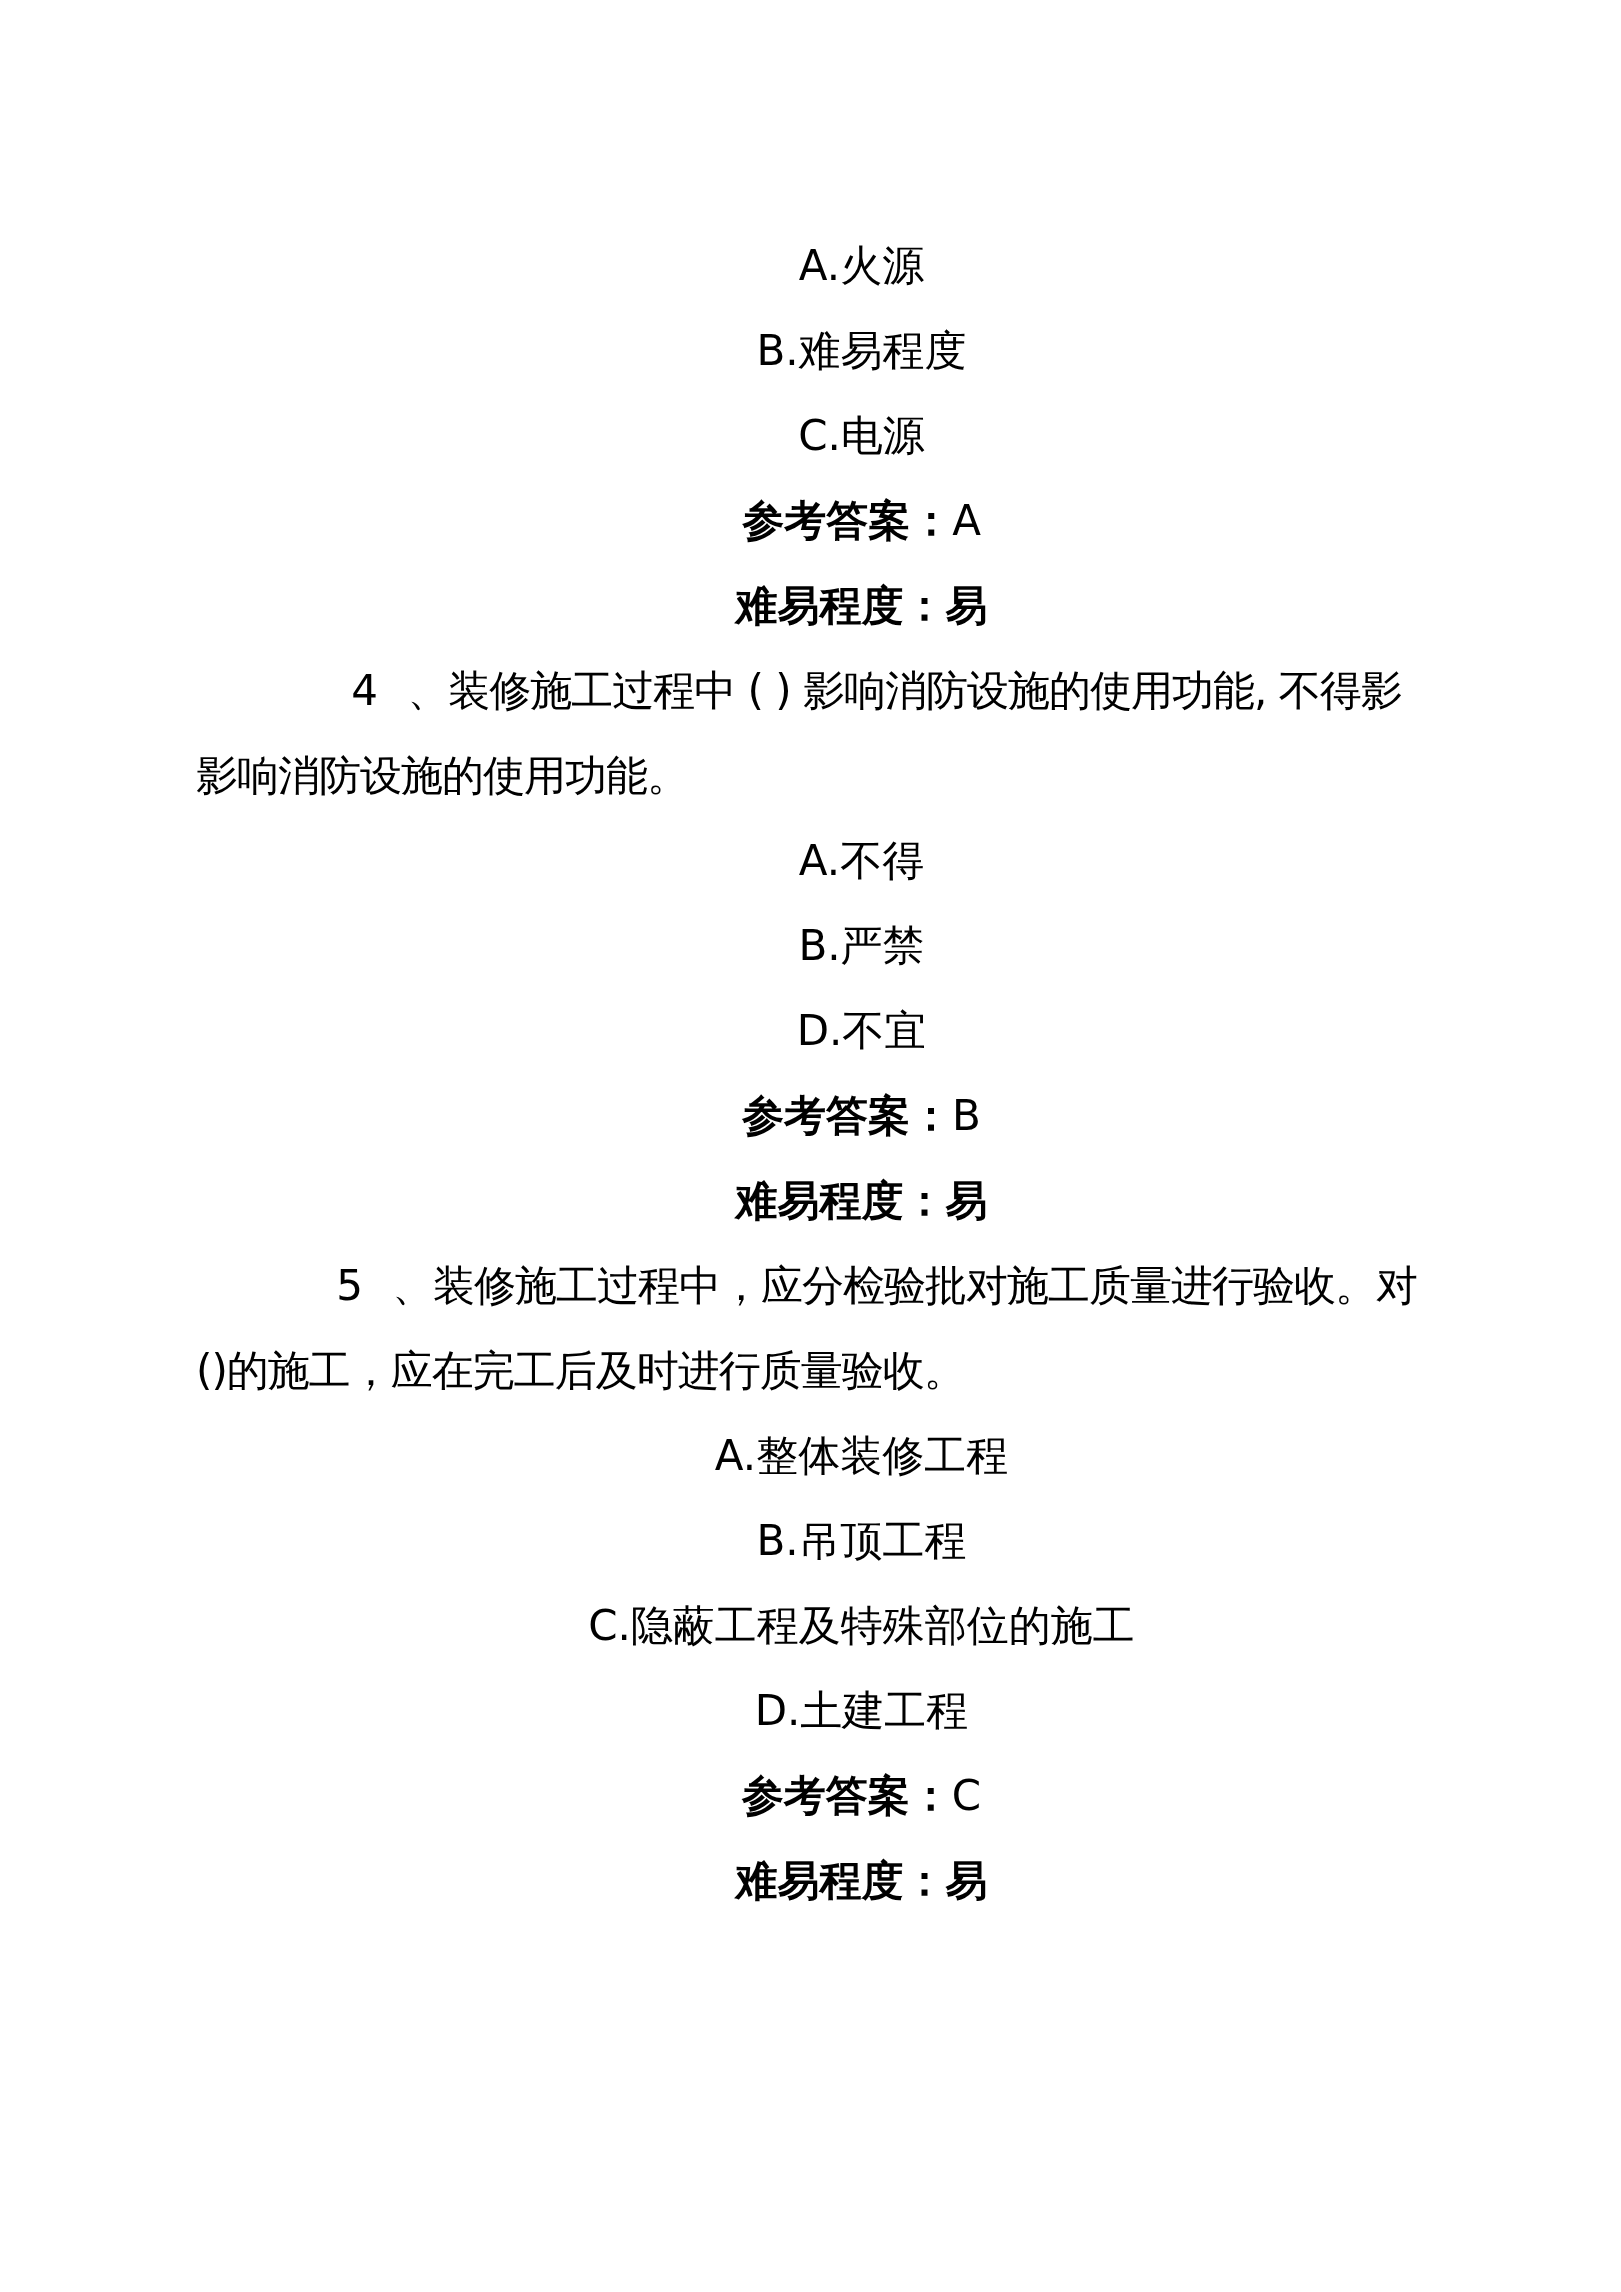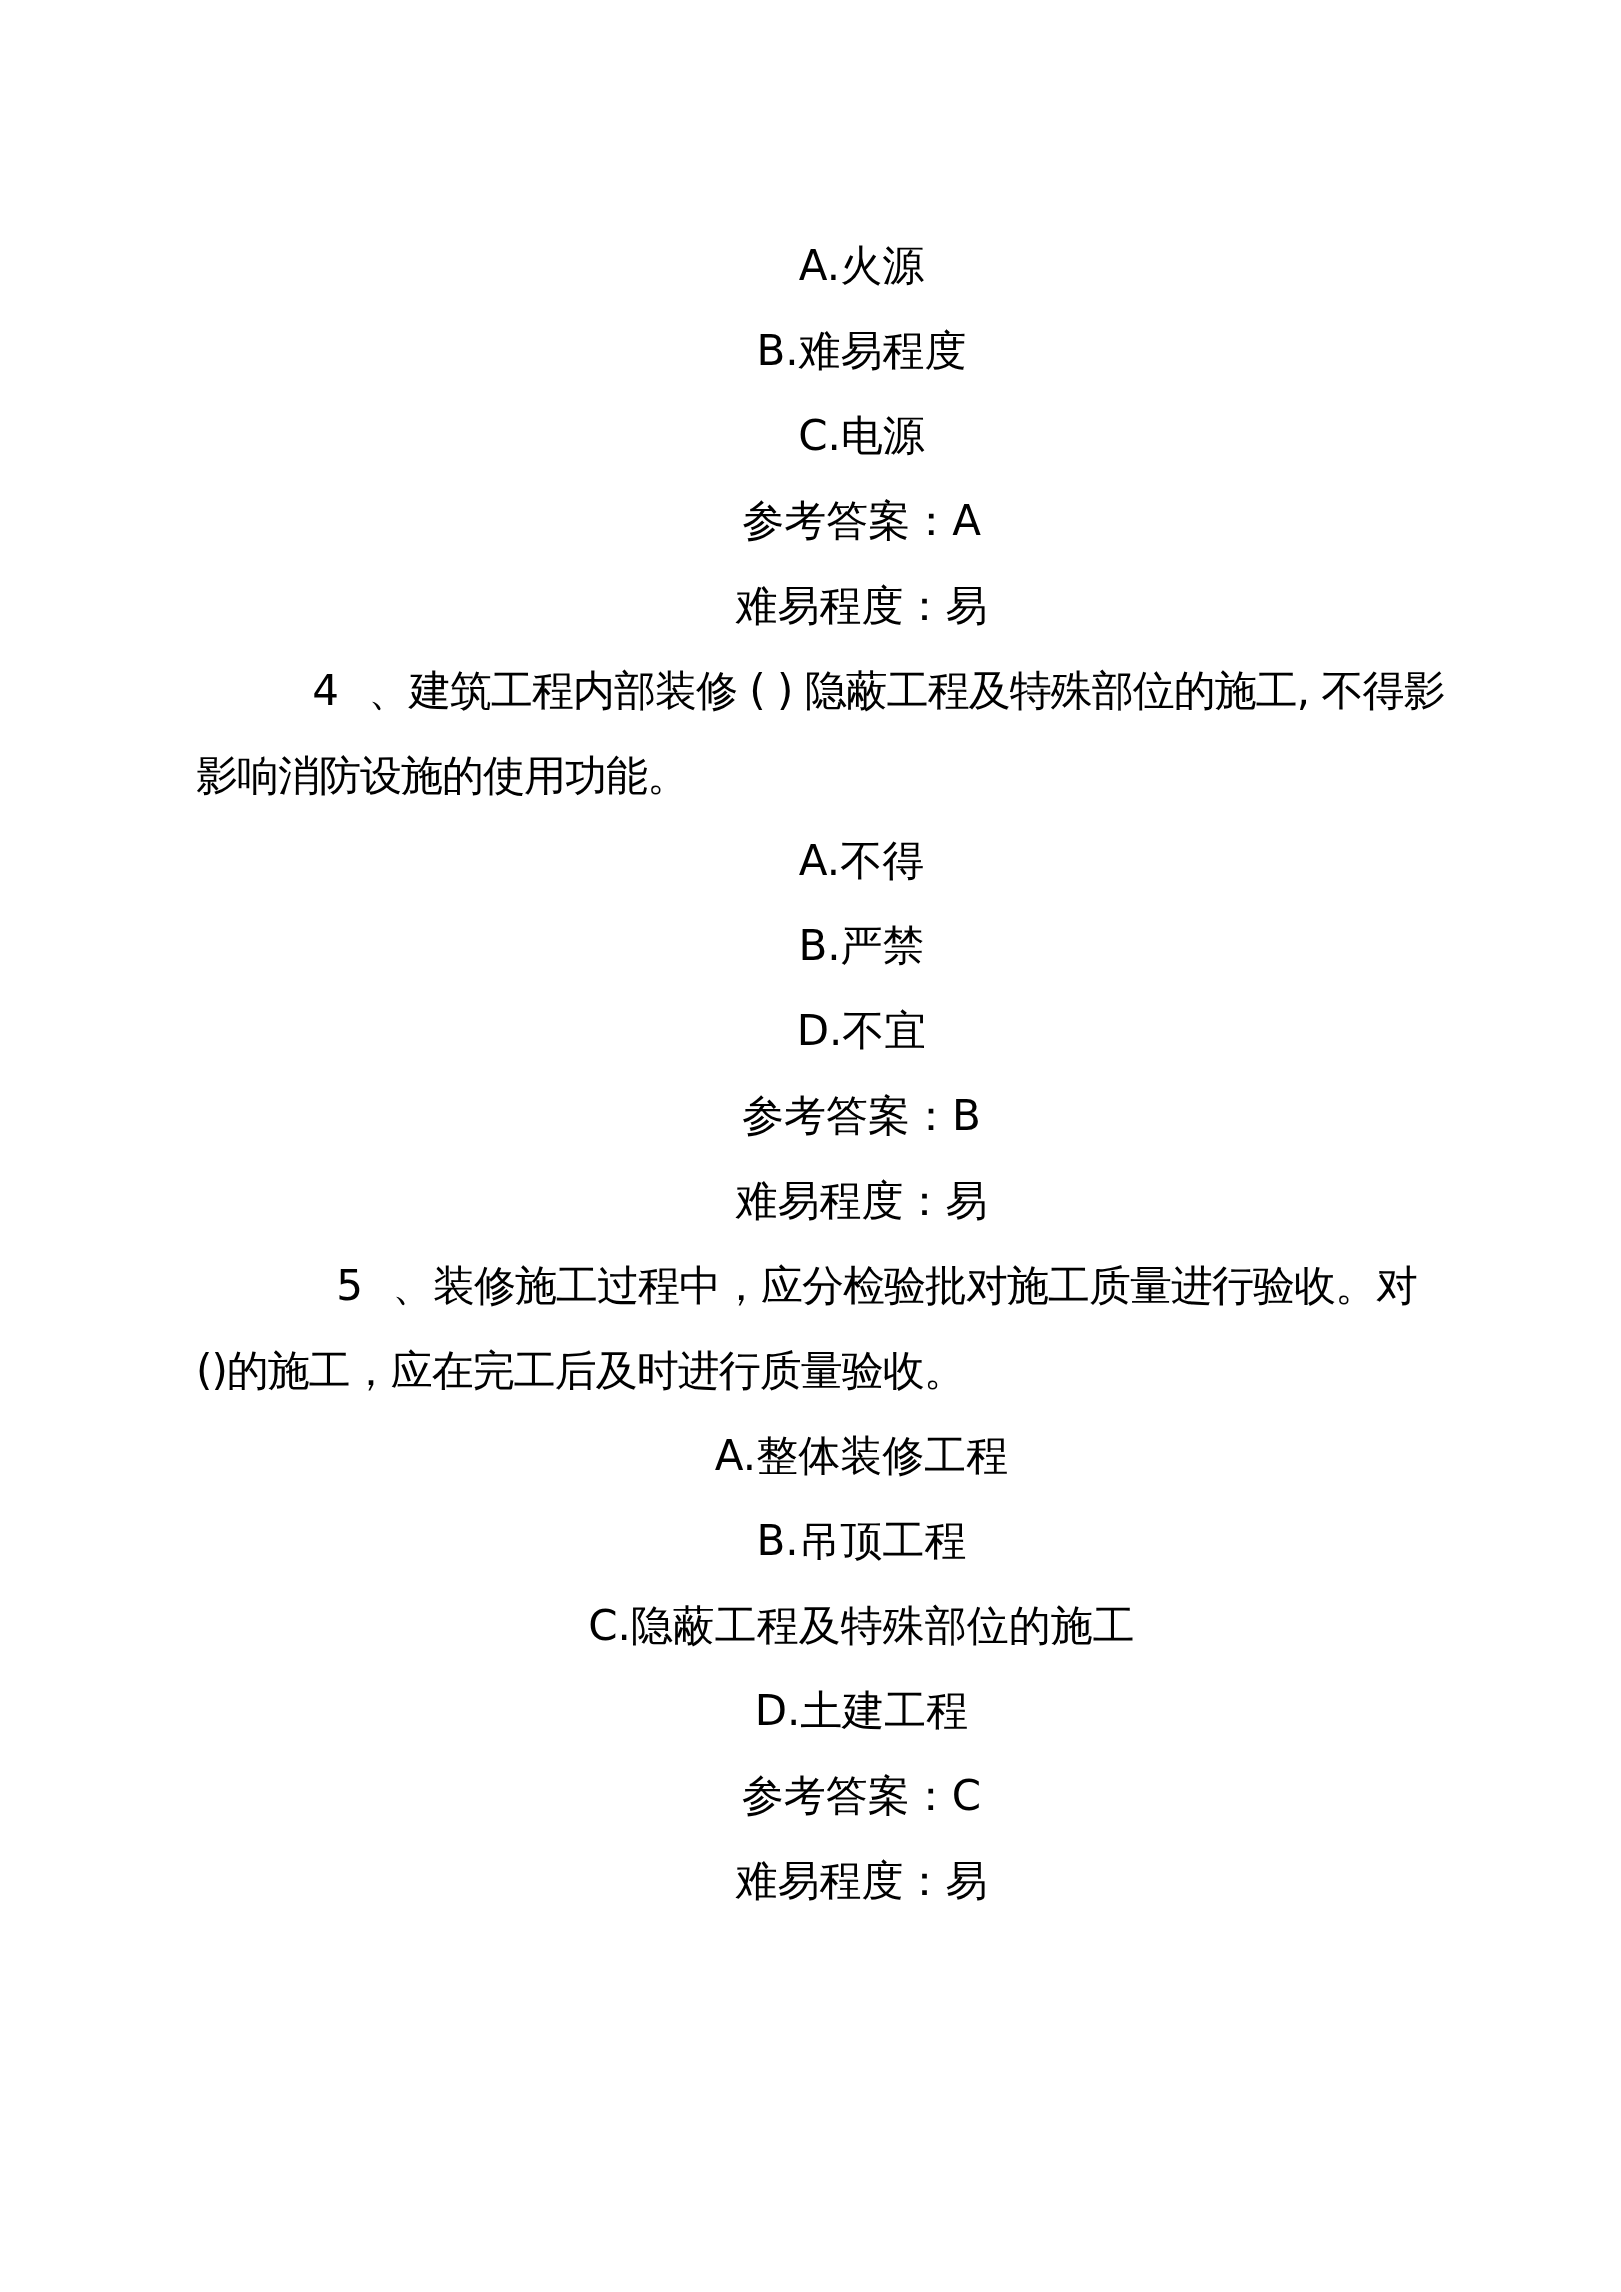--- a/index.html
+++ b/index.html
@@ -21,40 +21,40 @@
       top: 223px;
       width: 1245px;
     }
     .line {
       font-size: 42px;
       line-height: 85px;
       height: 85px;
       white-space: nowrap;
     }
     .indent { padding-left: 86px; text-align: center; }
-    .bold { font-weight: normal; }
+    .bold { font-weight: bold; }
     .q-num { display: inline-block; width: 86px; }
     .q-text { letter-spacing: -1px; }
     .answer-val { font-weight: normal; }
   </style>
 </head>
 <body>
 
 <div class="page">
 
   <div>
     <div class="line indent"><span>A.</span><span>火源</span></div>
     <div class="line indent"><span>B.</span><span>难易程度</span></div>
     <div class="line indent"><span>C.</span><span>电源</span></div>
     <div class="line indent"><span class="bold">参考答案：</span><span class="answer-val">A</span></div>
     <div class="line indent bold"><span>难易程度：</span><span>易</span></div>
   </div>
 
   <div>
-    <div class="line indent q-text"><span class="q-num">4</span><span>、建筑工程内部装修 ( ) 隐蔽工程及特殊部位的施工, 不得影</span></div>
+    <div class="line indent q-text"><span class="q-num">4</span><span>、装修施工过程中 ( ) 影响消防设施的使用功能, 不得影</span></div>
     <div class="line q-text"><span>影响消防设施的使用功能。</span></div>
     <div class="line indent"><span>A.</span><span>不得</span></div>
     <div class="line indent"><span>B.</span><span>严禁</span></div>
     <div class="line indent"><span>D.</span><span>不宜</span></div>
     <div class="line indent"><span class="bold">参考答案：</span><span class="answer-val">B</span></div>
     <div class="line indent bold"><span>难易程度：</span><span>易</span></div>
   </div>
 
   <div>
     <div class="line indent q-text"><span class="q-num">5</span><span>、装修施工过程中，应分检验批对施工质量进行验收。对</span></div>

